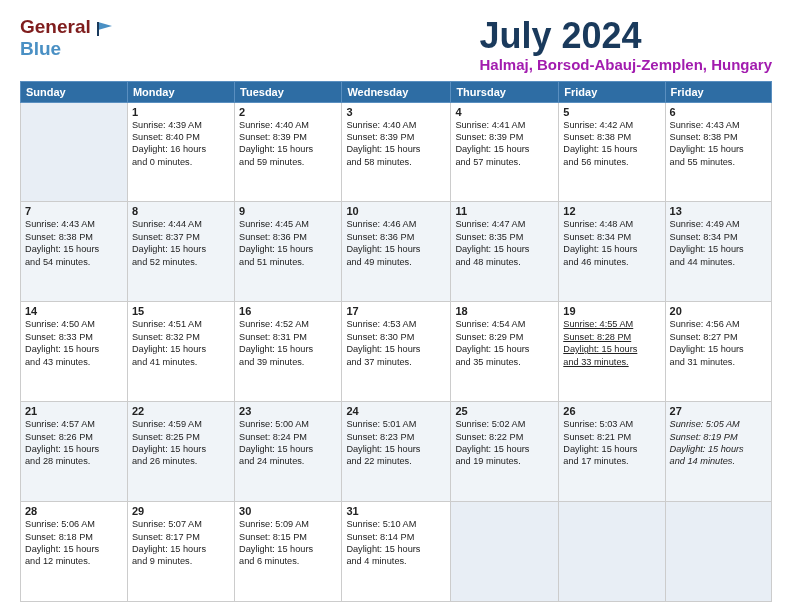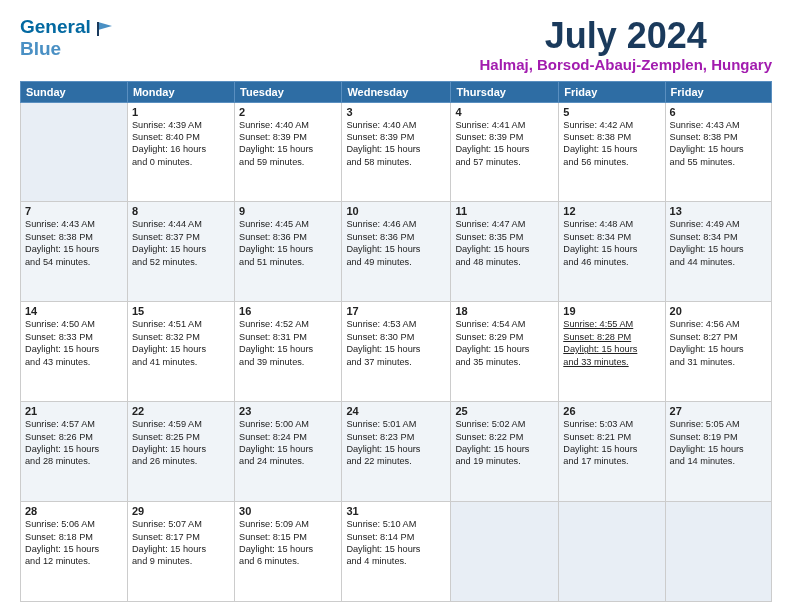--- a/index.html
+++ b/index.html
@@ -26,21 +26,21 @@
     .logo {
       display: flex;
       flex-direction: column;
       align-items: flex-start;
     }
     .logo-row {
       display: flex;
       align-items: center;
     }
     .title-block {
-      text-align: center;
+      text-align: left;
     }
     .month-title {
       font-size: 36px;
       font-weight: bold;
       color: #1a3a5c;
       line-height: 1.1;
     }
     .subtitle {
       font-size: 15px;
       font-weight: bold;
@@ -91,21 +91,21 @@
     .row-alt td { background: #f0f4f8; }
   </style>
 </head>
 <body>
 
 <div class="page">
   <div class="header">
     <div class="logo">
       <div class="logo-row">
         <div style="display:inline-block;">
-          <span style="font-size:19px;font-weight:bold;color:#0369a1;">General</span>
+          <span style="font-size:19px;font-weight:bold;color:#7f1d1d;">General</span>
           <svg width="18" height="16" viewBox="0 0 18 16" style="vertical-align:middle;margin-left:1px;">
             <polygon points="2,1 16,5 2,9" fill="#4a90c4"></polygon>
             <rect x="1" y="1" width="2" height="14" fill="#1a3a5c"></rect>
           </svg>
         </div>
       </div>
       <div>
         <span style="font-size:19px;font-weight:bold;color:#4a90c4;">Blue</span>
       </div>
     </div>
@@ -313,21 +313,21 @@
           </td>
           <td>
             <span class="day-num">26</span>
             <div class="day-info" style="white-space: pre-line;">Sunrise: 5:03 AM
 Sunset: 8:21 PM
 Daylight: 15 hours
 and 17 minutes.</div>
           </td>
           <td>
             <span class="day-num">27</span>
-            <div class="day-info" style="white-space: pre-line;">Sunrise: 5:05 AM
+            <div class="day-info" style="white-space: pre-line; font-style: italic;">Sunrise: 5:05 AM
 Sunset: 8:19 PM
 Daylight: 15 hours
 and 14 minutes.</div>
           </td>
         </tr>
         <tr>
           <td>
             <span class="day-num">28</span>
             <div class="day-info" style="white-space: pre-line;">Sunrise: 5:06 AM
 Sunset: 8:18 PM

